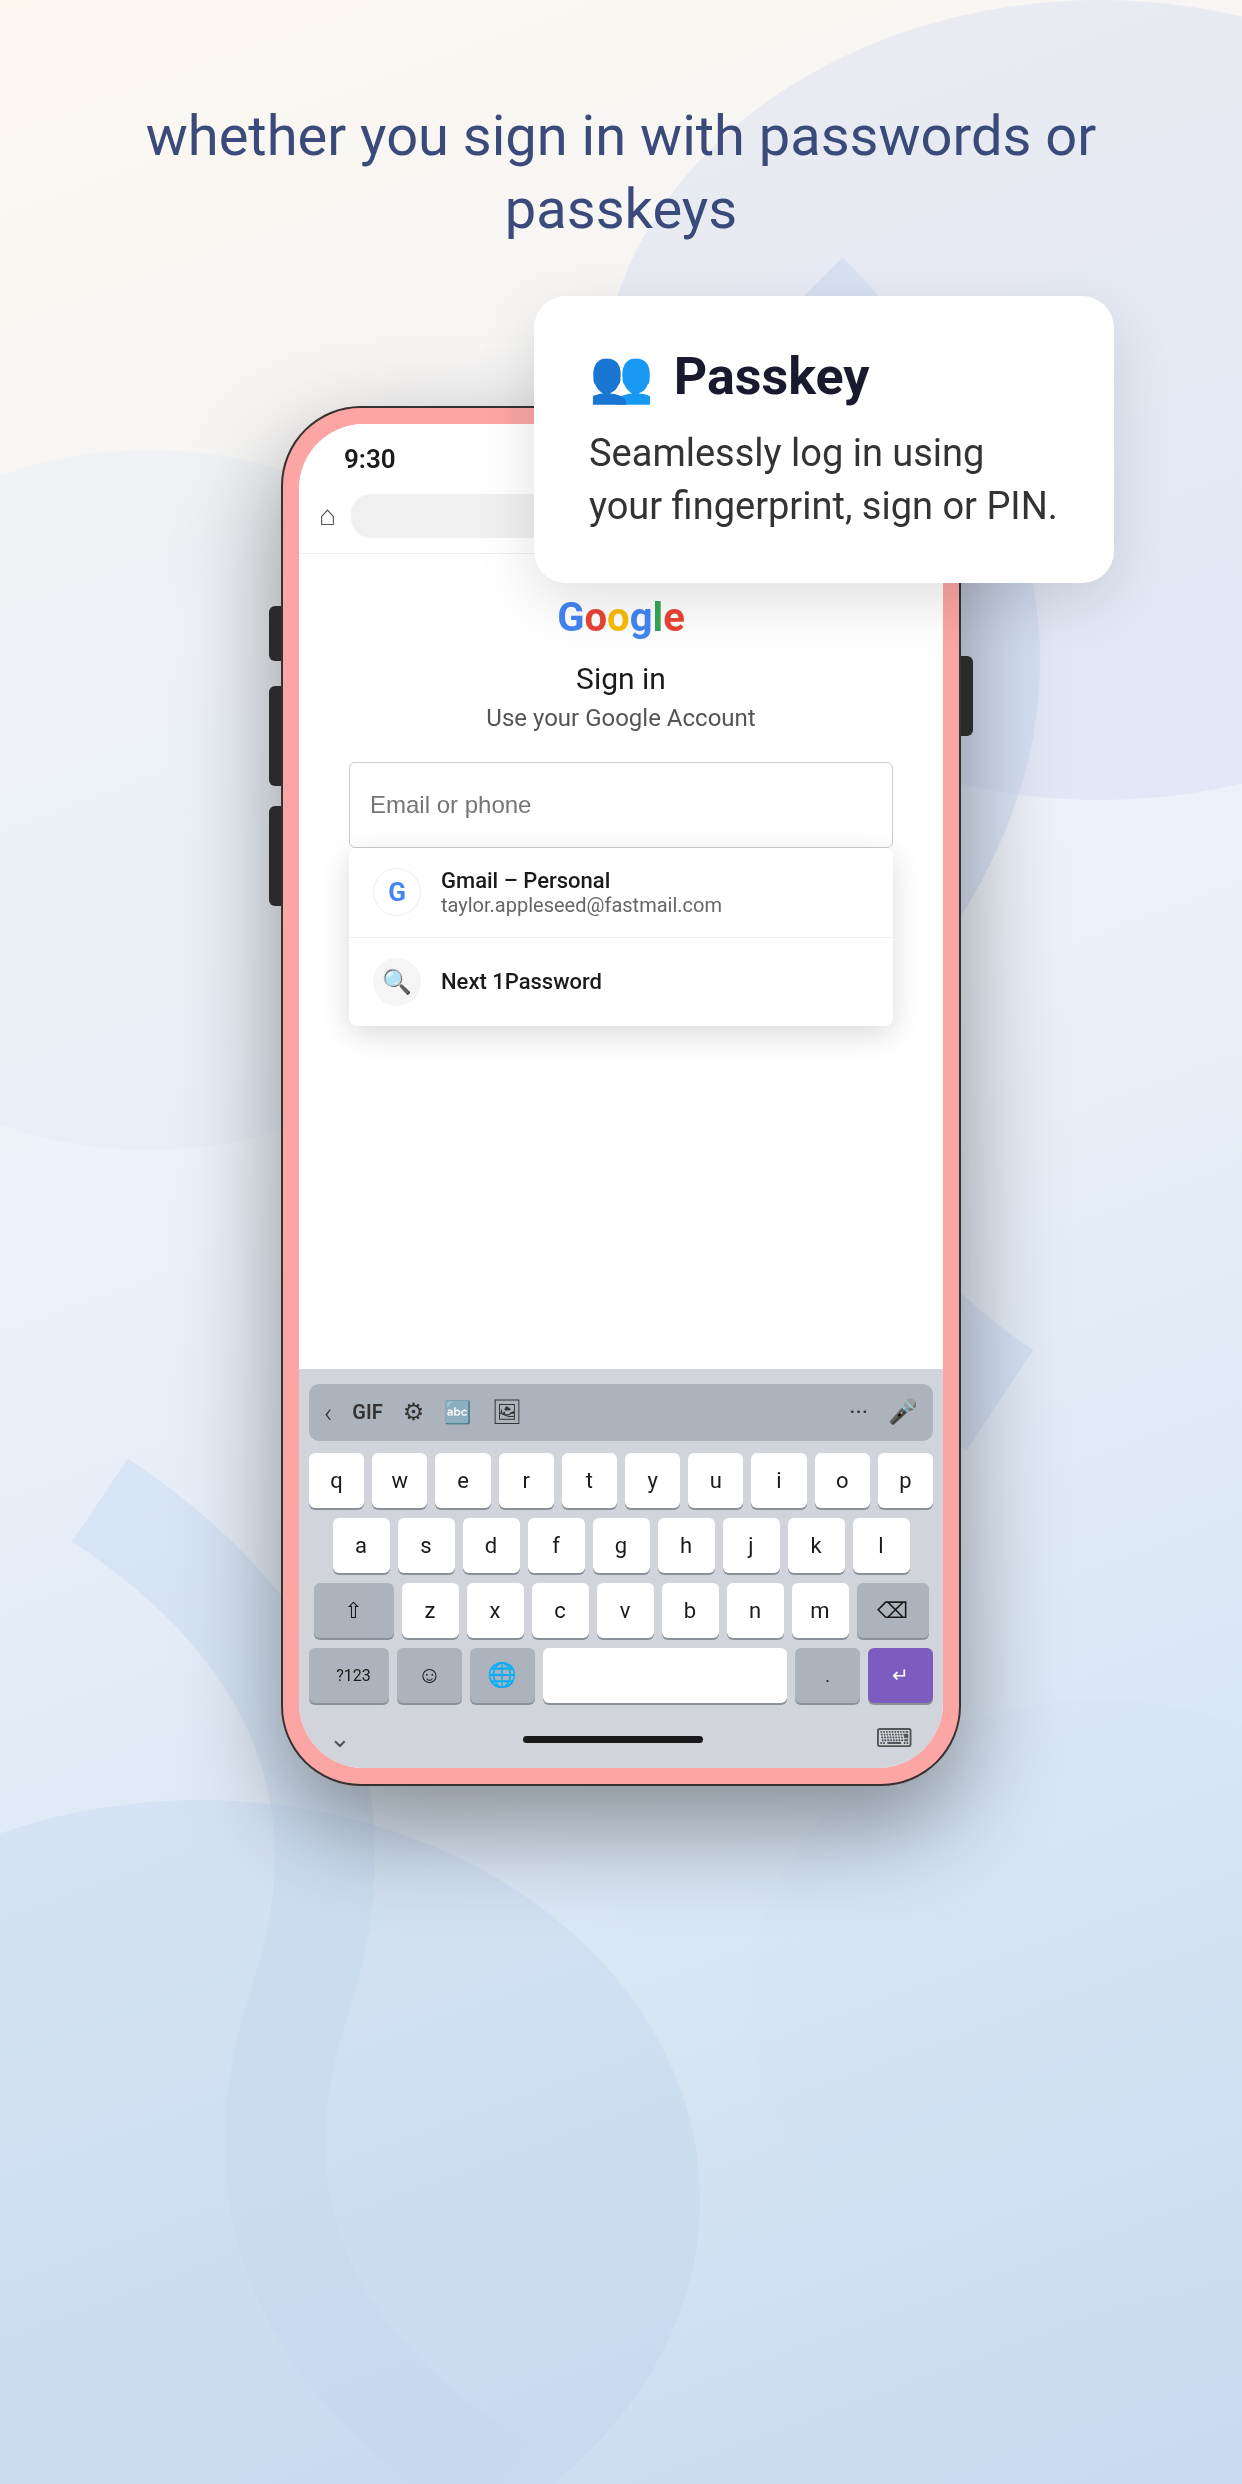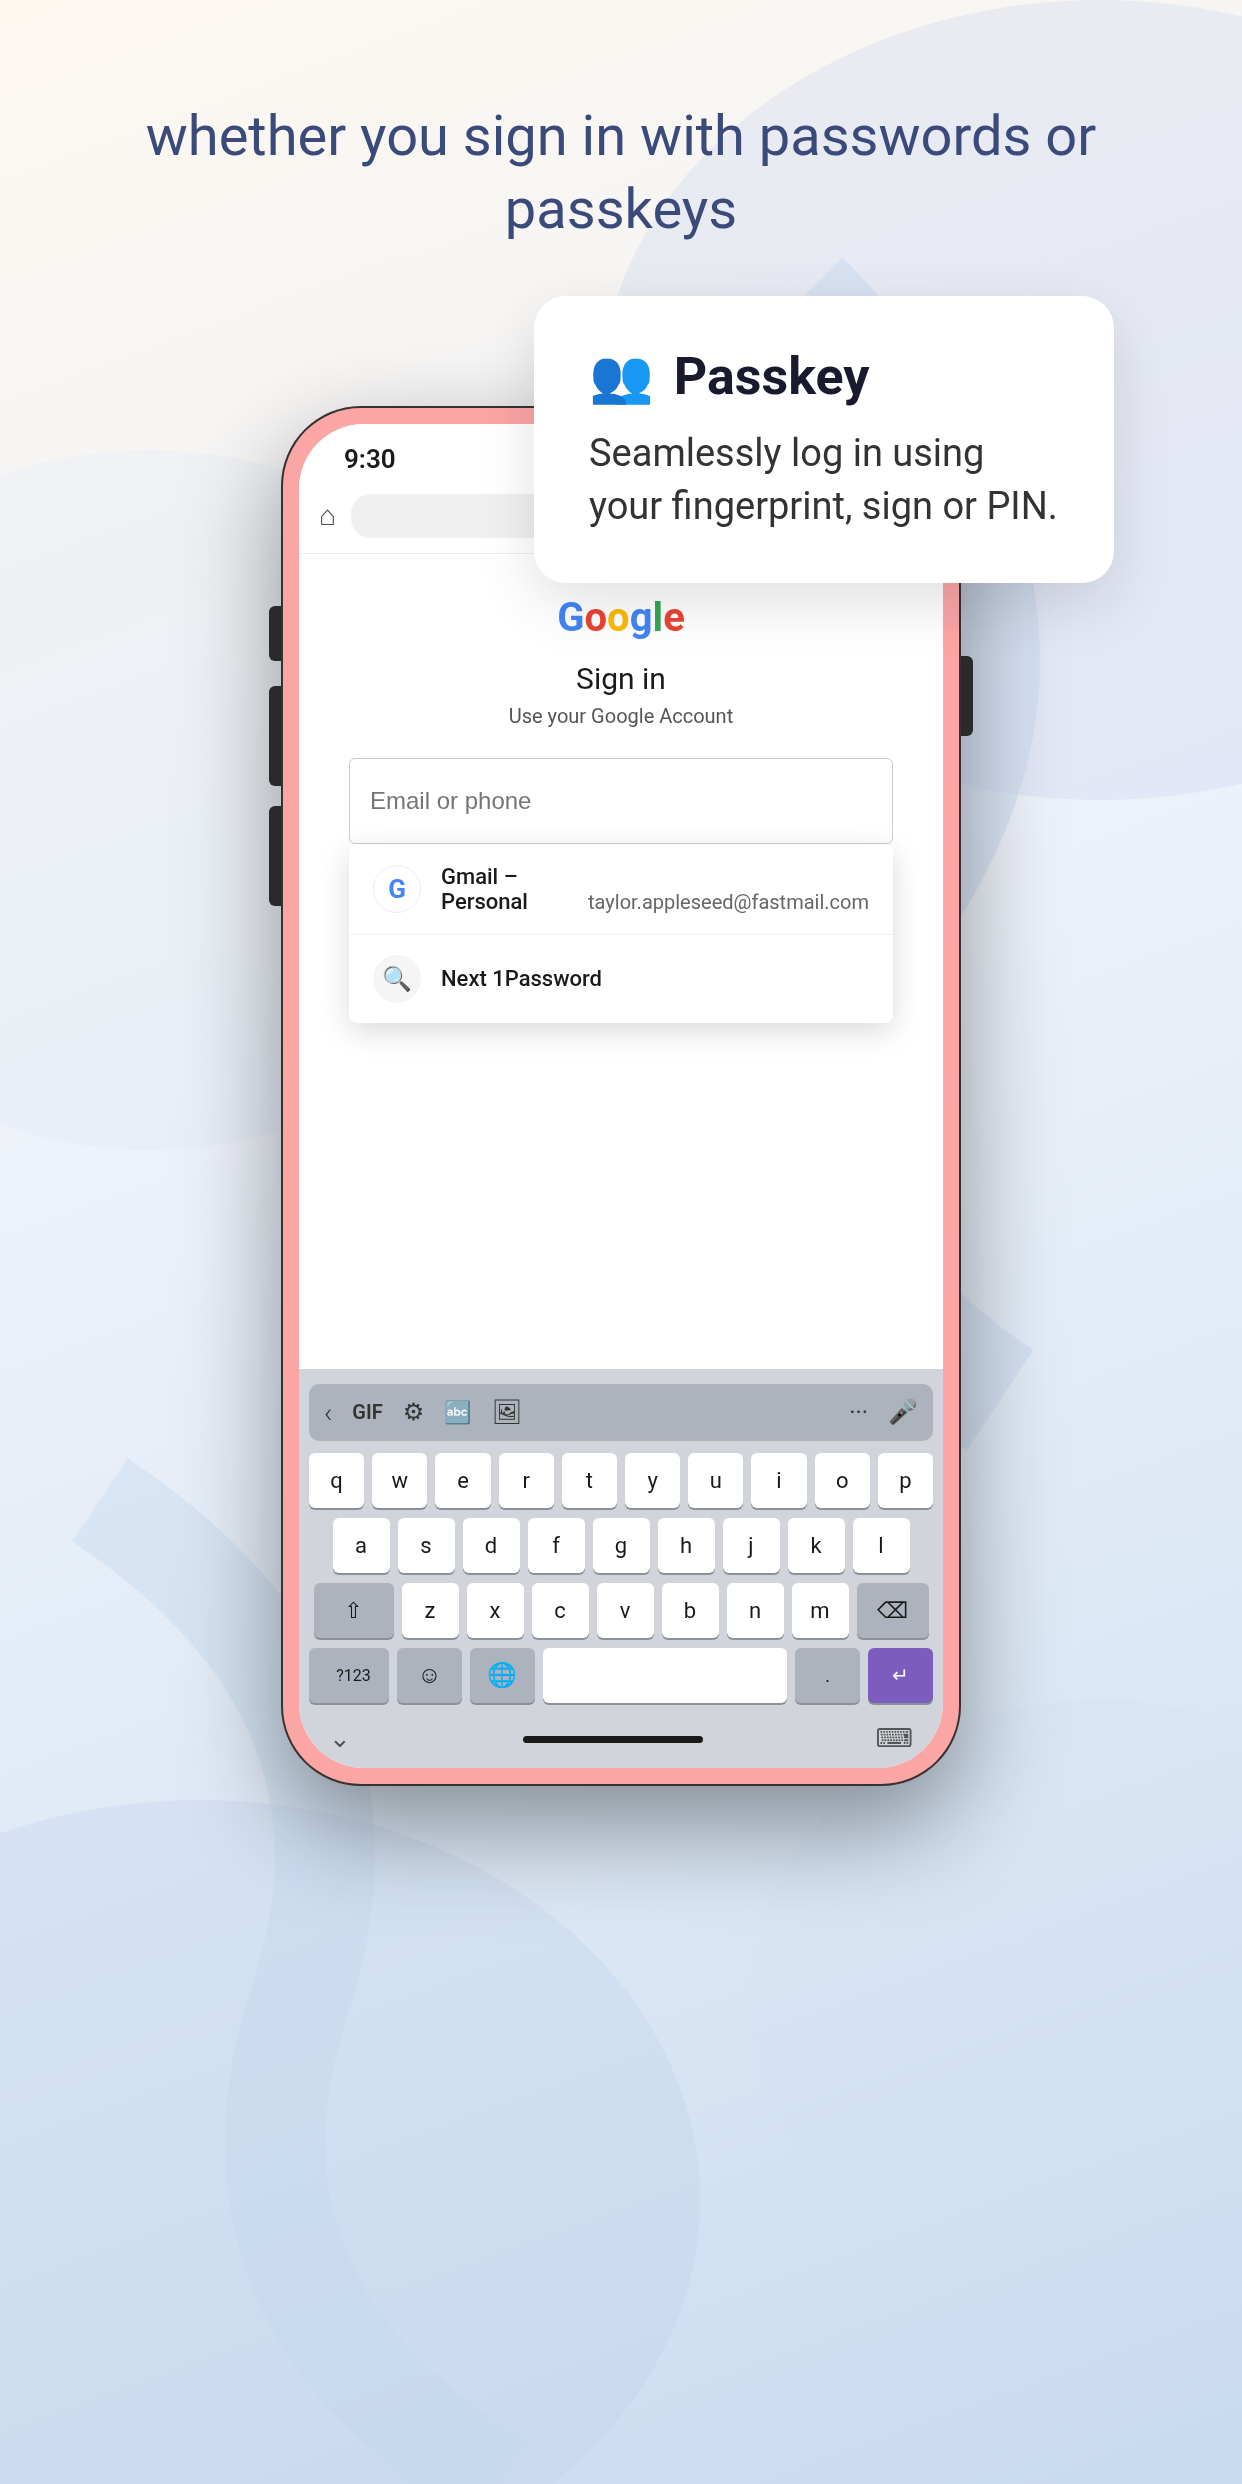--- a/index.html
+++ b/index.html
@@ -255,21 +255,21 @@
     .g-green { color: #34A853; }
 
     .signin-title {
       font-size: 30px;
       font-weight: 400;
       color: #1a1a1a;
       margin-bottom: 8px;
     }
 
     .signin-subtitle {
-      font-size: 20px;
+      font-size: 24px;
       color: #555;
       margin-bottom: 30px;
     }
 
     
     .email-input-wrapper {
       width: 100%;
       margin-bottom: 5px;
       position: relative;
     }
@@ -331,22 +331,21 @@
       background: #f5f5f5;
       display: flex;
       align-items: center;
       justify-content: center;
       font-size: 26px;
       flex-shrink: 0;
     }
 
     .autocomplete-text {
       display: flex;
-      flex-direction: row;
-      align-items: flex-end;
+      flex-direction: column;
     }
 
     .autocomplete-name {
       font-size: 22px;
       font-weight: 500;
       color: #1a1a1a;
     }
 
     .autocomplete-email {
       font-size: 20px;

